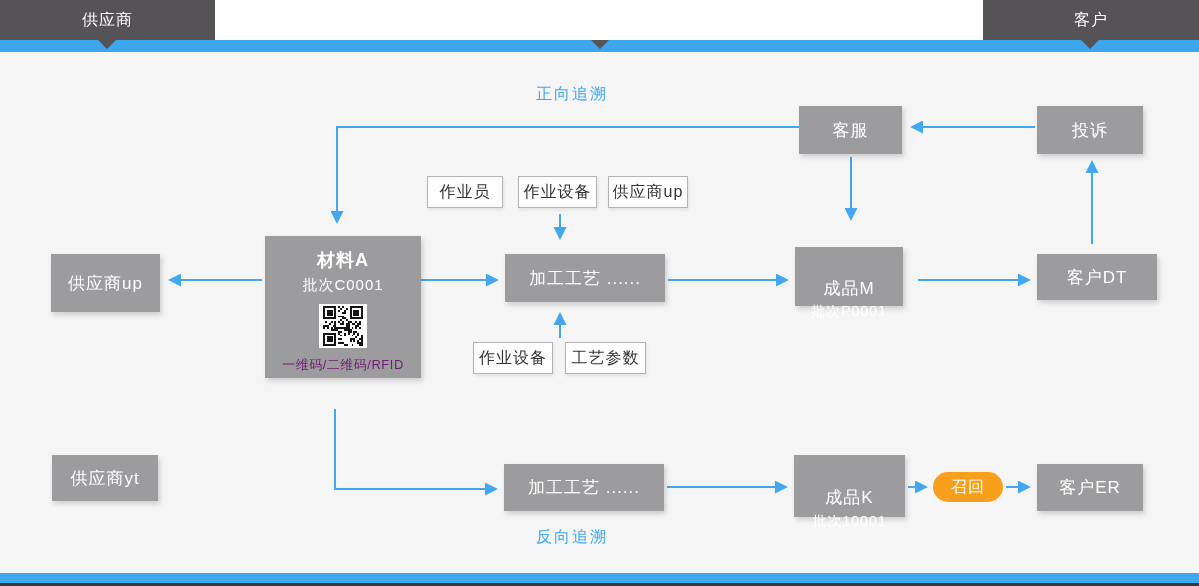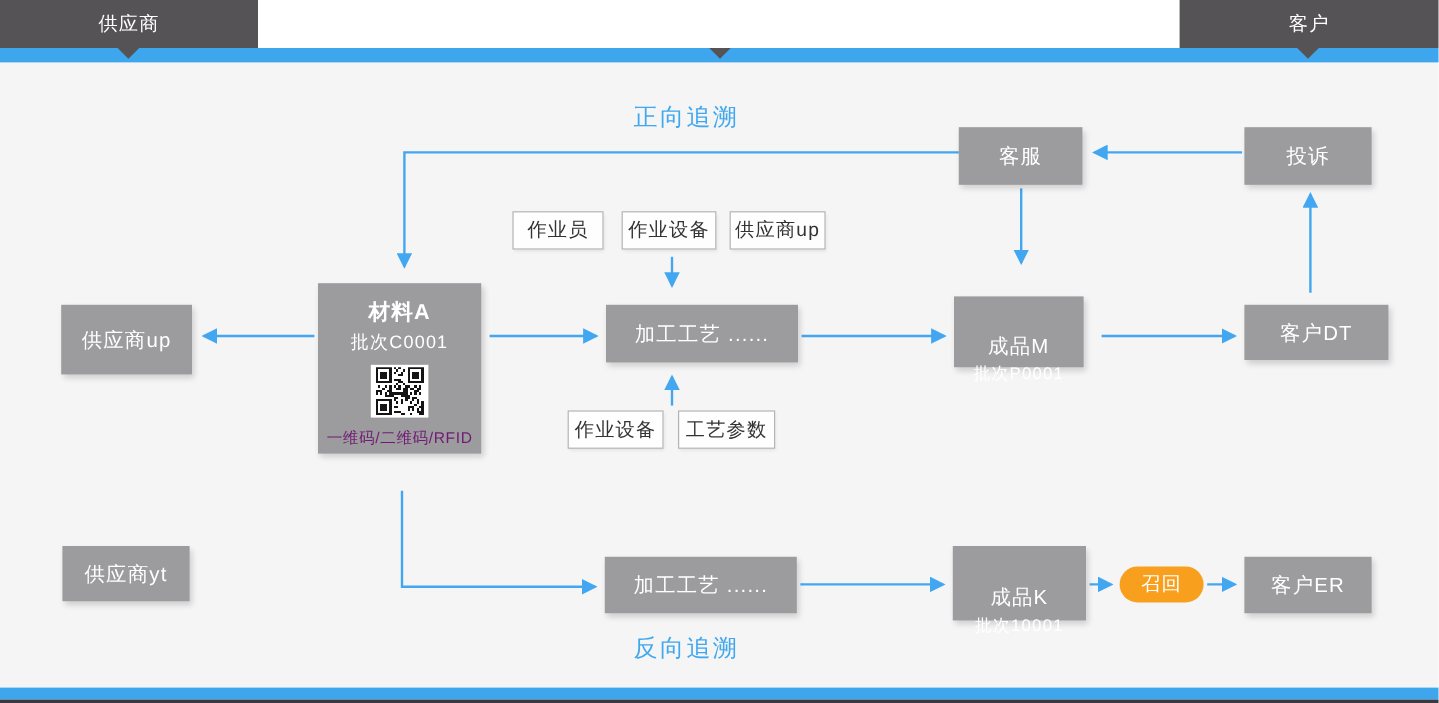--- a/index.html
+++ b/index.html
@@ -18,21 +18,21 @@
   .tri{
     position:absolute;top:40px;width:0;height:0;z-index:3;
     border-left:9px solid transparent;border-right:9px solid transparent;
     border-top:9px solid #555356;
   }
   
   .stage-bg{position:absolute;left:0;top:52px;width:1199px;height:521px;background:#f5f5f6;z-index:0;}
   .arrows{position:absolute;left:0;top:0;width:1199px;height:586px;z-index:4;pointer-events:none;}
   .blue-title{
     position:absolute;left:447px;width:250px;text-align:center;z-index:5;
-    color:#41a8ee;font-size:20px;letter-spacing:2px;font-weight:500;
+    color:#41a8ee;font-size:16px;letter-spacing:2px;font-weight:500;
   }
   
   .gnode{
     position:absolute;background:#9c9c9e;color:#fff;z-index:5;
     display:flex;align-items:center;justify-content:center;
     font-size:17px;letter-spacing:1px;
     box-shadow:2px 3px 5px rgba(0,0,0,0.16);
   }
   .gnode .stack{display:flex;flex-direction:column;align-items:center;line-height:1.45;margin-top:45px;}
   .gnode .t1{font-size:17px;}
@@ -106,21 +106,21 @@
   <div class="blue-title" style="top:84px">正向追溯</div>
   <div class="blue-title" style="top:527px">反向追溯</div>
 
   <div class="gnode" style="left:799px;top:106px;width:103px;height:48px">
     <span>客服</span>
   </div>
   <div class="gnode" style="left:1037px;top:106px;width:106px;height:48px">
     <span>投诉</span>
   </div>
 
-  <div class="gnode material" style="left:265px;top:236px;width:136px;height:142px">
+  <div class="gnode material" style="left:265px;top:236px;width:156px;height:142px">
     <div class="m-title">材料A</div>
     <div class="m-batch">批次C0001</div>
     <div class="qr">
       <svg viewBox="0 0 21 21">
         <g fill="#141414">
           <rect x="0" y="0" width="7" height="7"></rect>
             <rect x="14" y="0" width="7" height="7"></rect>
             <rect x="0" y="14" width="7" height="7"></rect>
         </g>
         <g fill="#ffffff">

